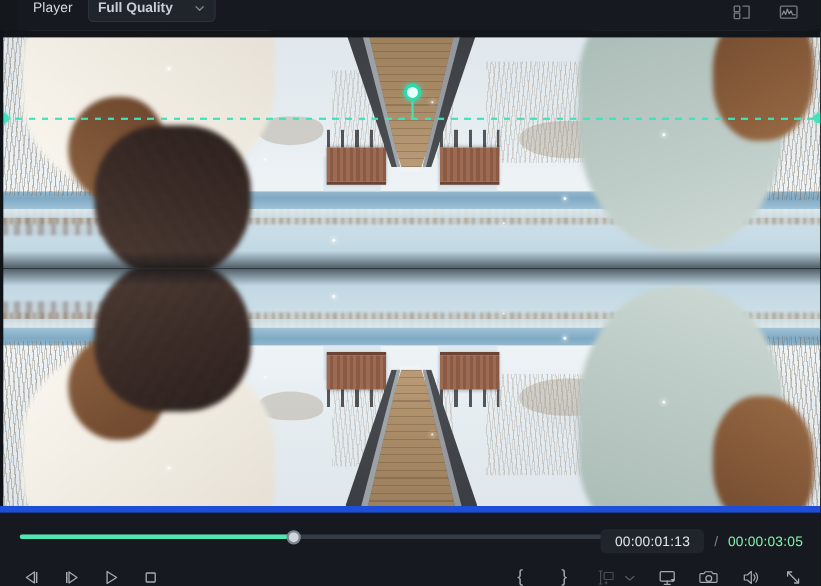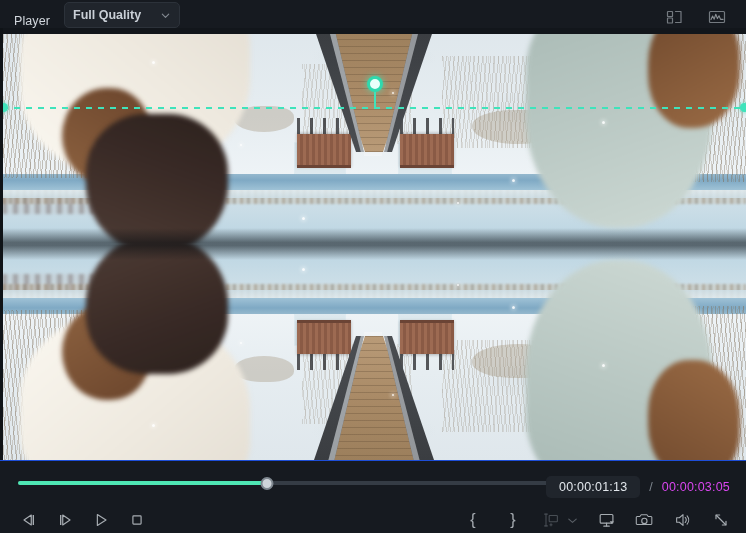--- a/index.html
+++ b/index.html
@@ -14,23 +14,24 @@
     width: 746px; height: 533px;
     background: #14181d;
     display: flex; flex-direction: column;
   }
 
   
   .topbar {
     position: relative;
     height: 28px;
     background: #161a20;
-    display: flex; align-items: flex-end;
+    display: flex; align-items: flex-start;
     padding: 0 10px 0 14px;
     flex: 0 0 28px;
+    margin-left: 16px;
   }
   .topbar-title {
     color: #d3d8de;
     font-size: 12.5px;
     letter-spacing: .1px;
     margin-right: 14px;
     white-space: nowrap;
   }
   .quality-select {
     position: relative;
@@ -320,21 +321,21 @@
     border: 3px solid #2fd9ae;
     box-shadow: 0 0 6px rgba(63,227,187,.75);
     cursor: pointer;
   }
 
   
   .bottombar {
     position: relative;
     flex: 1 1 auto;
     background: #161a20;
-    border-top: 1px solid #1d4ed8;
+    border-top: 6px solid #1d4ed8;
   }
 
   
   .progress-row {
     position: absolute;
     left: 0; right: 0; top: 9px;
     height: 26px;
     display: flex; align-items: center;
   }
   .seek {
@@ -373,21 +374,21 @@
     background: #20252c;
     border-radius: 5px;
     padding: 4px 13px;
     color: #e2e7ec;
     font-size: 12.5px;
     font-family: "Liberation Sans", sans-serif;
     letter-spacing: .2px;
   }
   .time-sep { color: #7d858d; font-size: 12.5px; }
   .time-total {
-    color: #d946ef;
+    color: #86efac;
     font-size: 12.5px;
     letter-spacing: .2px;
     padding-right: 4px;
   }
 
   
   .controls-row {
     position: absolute;
     left: 0; right: 0; top: 42px;
     height: 34px;

